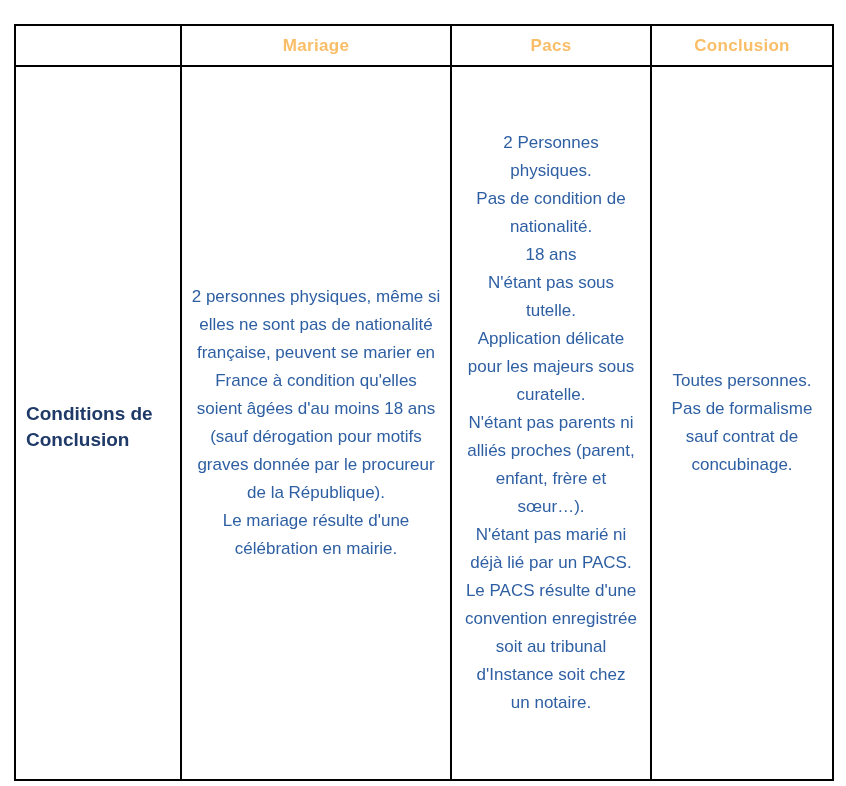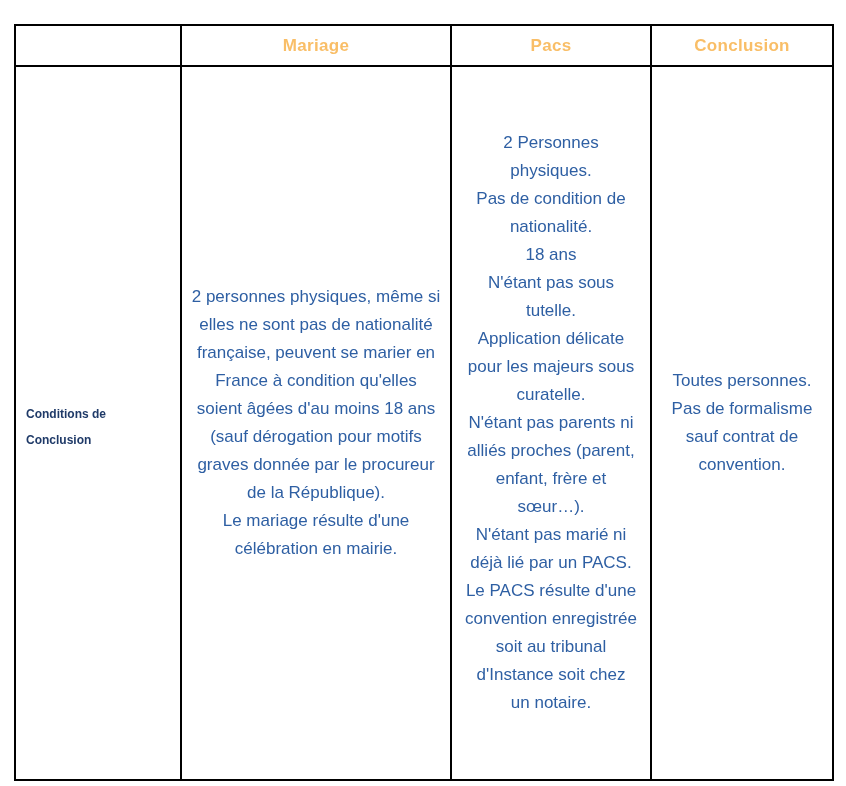--- a/index.html
+++ b/index.html
@@ -55,21 +55,21 @@
     white-space: pre-line;
     padding: 19px 13px;
   }
 
   table.comparison td.cell.wide {
     padding: 4px 9px;
     text-align: center;
   }
 
   table.comparison th.row-label {
-    font-size: 12px;
+    font-size: 19px;
     line-height: 26px;
     font-weight: bold;
     color: var(--label-color, #1f3a68);
     text-align: left;
     padding: 12px 12px 4px 10px;
   }
 </style>
 </head>
 <body>
 
@@ -96,17 +96,17 @@
 Le mariage résulte d'une célébration en mairie.</td>
         <td class="cell">2 Personnes physiques.
 Pas de condition de nationalité.
 18 ans
 N'étant pas sous tutelle.
 Application délicate pour les majeurs sous curatelle.
 N'étant pas parents ni alliés proches (parent, enfant, frère et sœur…).
 N'étant pas marié ni déjà lié par un PACS.
 Le PACS résulte d'une convention enregistrée soit au tribunal d'Instance soit chez un notaire.</td>
         <td class="cell">Toutes personnes.
-Pas de formalisme sauf contrat de convention.</td>
+Pas de formalisme sauf contrat de concubinage.</td>
       </tr>
     </tbody>
   </table>
 </div>
 
 </body></html>

